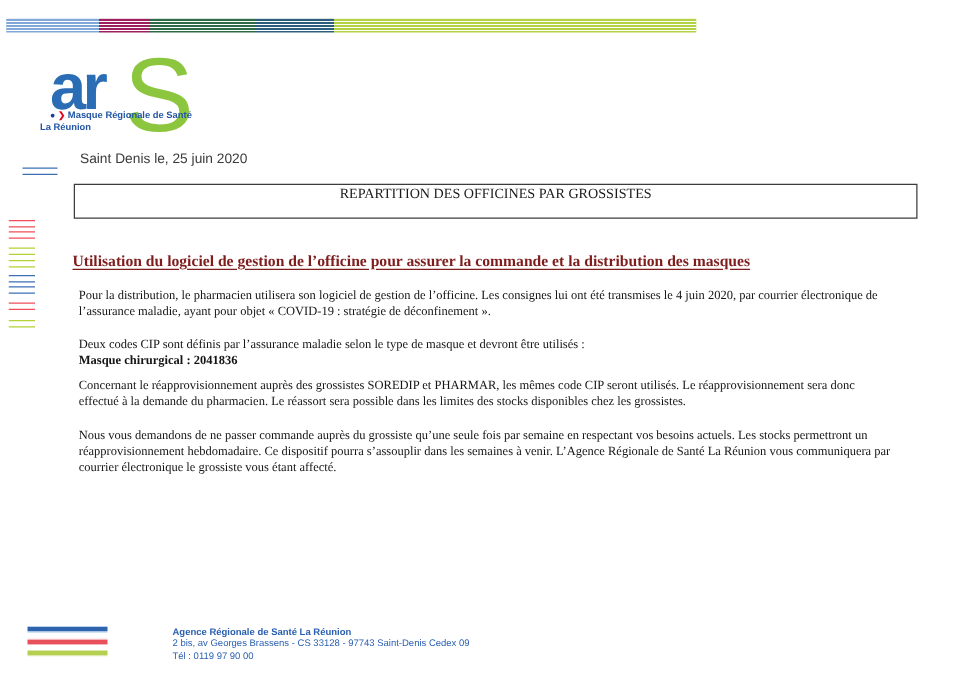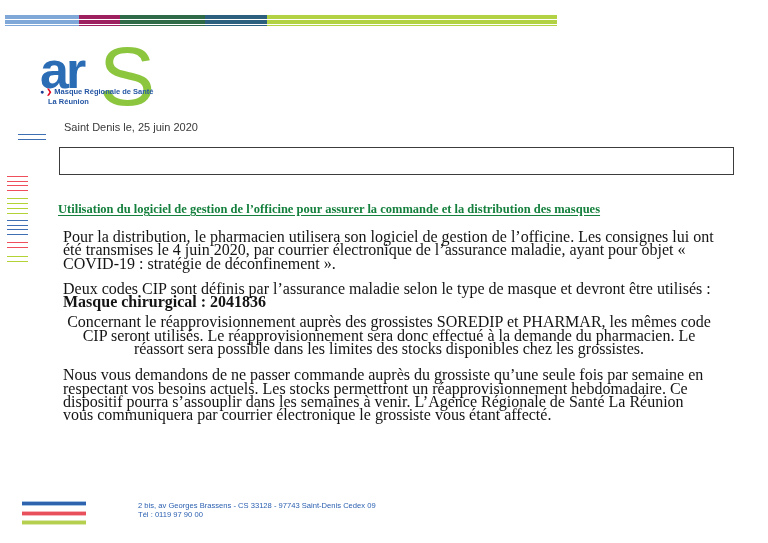--- a/index.html
+++ b/index.html
@@ -19,45 +19,45 @@
 
   
   .logo-ar{position:absolute;left:40px;top:46px;font-family:"Liberation Sans",sans-serif;
     font-weight:700;font-size:52px;line-height:48px;letter-spacing:-3px;color:#2a6db5;z-index:1;}
   .logo-s{position:absolute;left:99px;top:36px;font-family:"Liberation Sans",sans-serif;
     font-weight:400;font-size:84px;line-height:80px;color:#8cc63e;z-index:0;}
   .logo-subtitle{position:absolute;left:40px;top:87px;z-index:2;white-space:nowrap;
     font-family:"Liberation Sans",sans-serif;font-size:7.5px;font-weight:700;color:#2456a4;}
   .logo-subtitle .dot{color:#1b3f94;font-size:7px;}
   .logo-subtitle .chev{color:#e30521;font-size:7px;}
-  .logo-region{position:absolute;left:48px;top:97px;z-index:2;
+  .logo-region{position:absolute;left:32px;top:97px;z-index:2;
     font-family:"Liberation Sans",sans-serif;font-size:7.5px;font-weight:700;color:#2456a4;}
 
   
   .date-line{position:absolute;left:64px;top:121px;font-family:"Liberation Sans",sans-serif;
     font-size:11px;color:#3a3a3a;}
 
   
   .title-box{position:absolute;left:59px;top:147px;width:673px;height:25px;
     border:1px solid #3c3c3c;text-align:center;padding-top:1px;}
   .title-box div{font-size:11.3px;line-height:12.2px;color:#1a1a1a;}
 
   
   .doc-heading{position:absolute;left:58px;top:202px;width:690px;
-    font-size:12.5px;font-weight:700;color:#15803d;text-decoration:underline;
+    font-size:12.5px;font-weight:700;color:#7f1d1d;text-decoration:underline;
     text-underline-offset:2px;}
 
   
   .body-text{position:absolute;left:63px;top:230px;width:652px;
-    font-size:16px;line-height:13.3px;color:#141414;}
+    font-size:10px;line-height:13.3px;color:#141414;}
   .body-text p{margin:0;}
   .p1{margin-bottom:12px !important;}
   .p2{margin-bottom:7px !important;}
   .p3{margin-bottom:13px !important;}
-  .p4{margin-bottom:13px !important;text-align:center;}
+  .p4{margin-bottom:13px !important;}
   .bold-line{font-weight:700;}
 
   
   .footer{position:absolute;left:138px;top:501px;
     font-family:"Liberation Sans",sans-serif;font-size:7.6px;line-height:9.4px;color:#2a5fb0;}
   .footer .org{font-weight:700;}
 
   
   .dash{position:absolute;width:21px;height:4px;border-top:1.6px solid;border-bottom:1.6px solid;}
   .dash.blue{border-color:#3e6fb5;}
@@ -103,36 +103,38 @@
   <div class="dash green d4"></div>
   <div class="dash green d5"></div>
   <div class="dash blue d6"></div>
   <div class="dash blue d7"></div>
   <div class="dash red d8"></div>
   <div class="dash green d9"></div>
 
   <div class="date-line">Saint Denis le, 25 juin 2020</div>
 
   <div class="title-box">
+    <div>REPARTITION DES OFFICINES PAR GROSSISTES</div>
   </div>
 
   <div class="doc-heading">Utilisation du logiciel de gestion de l’officine pour assurer la commande et la distribution des masques</div>
 
   <div class="body-text">
     <p class="p1">Pour la distribution, le pharmacien utilisera son logiciel de gestion de l’officine. Les consignes lui ont été transmises le 4 juin 2020, par courrier électronique de l’assurance maladie, ayant pour objet « COVID-19 : stratégie de déconfinement ».</p>
     <div class="p2">
       <p>Deux codes CIP sont définis par l’assurance maladie selon le type de masque et devront être utilisés :</p>
       <p class="bold-line">Masque chirurgical : 2041836</p>
     </div>
     <p class="p4">Concernant le réapprovisionnement auprès des grossistes SOREDIP et PHARMAR, les mêmes code CIP seront utilisés. Le réapprovisionnement sera donc effectué à la demande du pharmacien. Le réassort sera possible dans les limites des stocks disponibles chez les grossistes.</p>
     <p class="p5">Nous vous demandons de ne passer commande auprès du grossiste qu’une seule fois par semaine en respectant vos besoins actuels. Les stocks permettront un réapprovisionnement hebdomadaire. Ce dispositif pourra s’assouplir dans les semaines à venir. L’Agence Régionale de Santé La Réunion vous communiquera par courrier électronique le grossiste vous étant affecté.</p>
   </div>
 
   <div class="bline blue b1"></div>
   <div class="bline red b2"></div>
   <div class="bline green b3"></div>
 
   <div class="footer">
+    <div class="org">Agence Régionale de Santé La Réunion</div>
     <div>2 bis, av Georges Brassens - CS 33128 - 97743 Saint-Denis Cedex 09</div>
     <div>Tél : 0119 97 90 00</div>
   </div>
 
 </div>
 
 </body></html>

